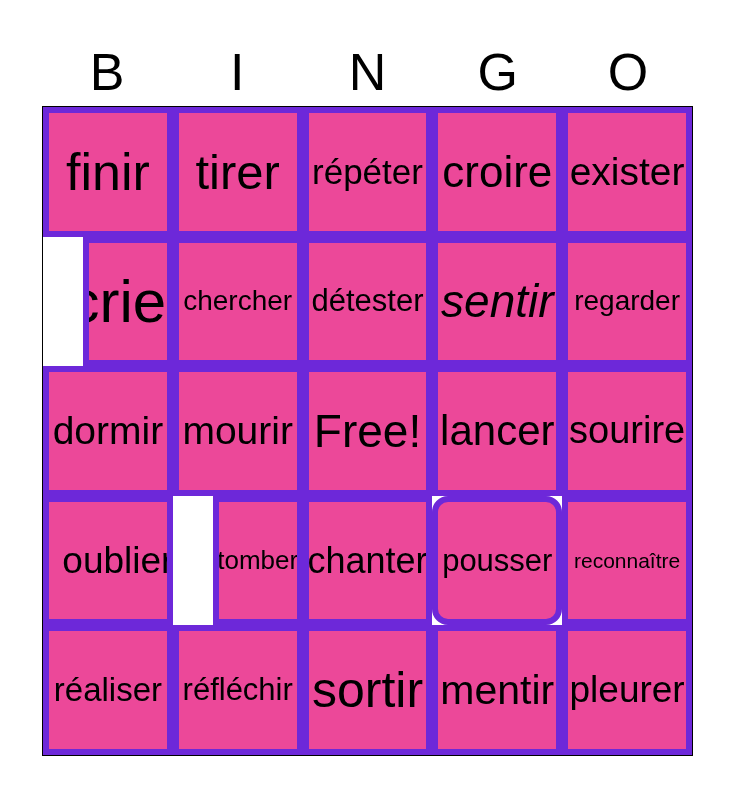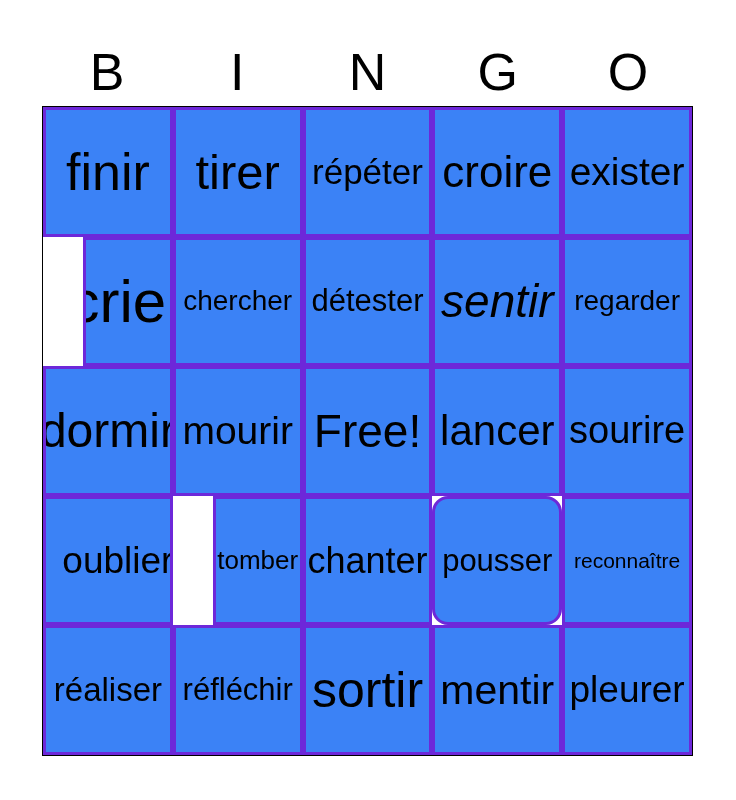--- a/index.html
+++ b/index.html
@@ -41,43 +41,43 @@
     top: 106px;
     width: 651px;
     height: 650px;
     display: grid;
     grid-template-columns: repeat(5, 1fr);
     grid-template-rows: repeat(5, 1fr);
     border: 1px solid #000000;
     background: #ffffff;
   }
   .cell {
-    border: 3px solid #6d28d9;
+    border: 6px solid #6d28d9;
     display: flex;
     align-items: center;
     justify-content: center;
     overflow: hidden;
     white-space: nowrap;
     text-align: right;
-    background: #3b82f6;
+    background: #ec4899;
     cursor: pointer;
   }
 
   
   .cell:nth-child(1)  { font-size: 52px; }  
   .cell:nth-child(2)  { font-size: 49px; }  
   .cell:nth-child(3)  { font-size: 35px; }  
   .cell:nth-child(4)  { font-size: 44px; }  
   .cell:nth-child(5)  { font-size: 39px; }  
   .cell:nth-child(6)  { font-size: 60px; margin-left: 40px; }  
   .cell:nth-child(7)  { font-size: 28px; }  
   .cell:nth-child(8)  { font-size: 31px; }  
   .cell:nth-child(9)  { font-size: 46px; font-style: italic; }  
   .cell:nth-child(10) { font-size: 28px; }  
-  .cell:nth-child(11) { font-size: 48px; }  
+  .cell:nth-child(11) { font-size: 39px; }  
   .cell:nth-child(12) { font-size: 39px; }  
   .cell:nth-child(13) { font-size: 46px; }  
   .cell:nth-child(14) { font-size: 42px; }  
   .cell:nth-child(15) { font-size: 38px; }  
   .cell:nth-child(16) { font-size: 37px; padding-left: 20px; }  
   .cell:nth-child(17) { font-size: 26px; margin-left: 40px; }  
   .cell:nth-child(18) { font-size: 36px; }  
   .cell:nth-child(19) { font-size: 31px; border-radius: 16px; }  
   .cell:nth-child(20) { font-size: 21px; }  
   .cell:nth-child(21) { font-size: 33px; }  

